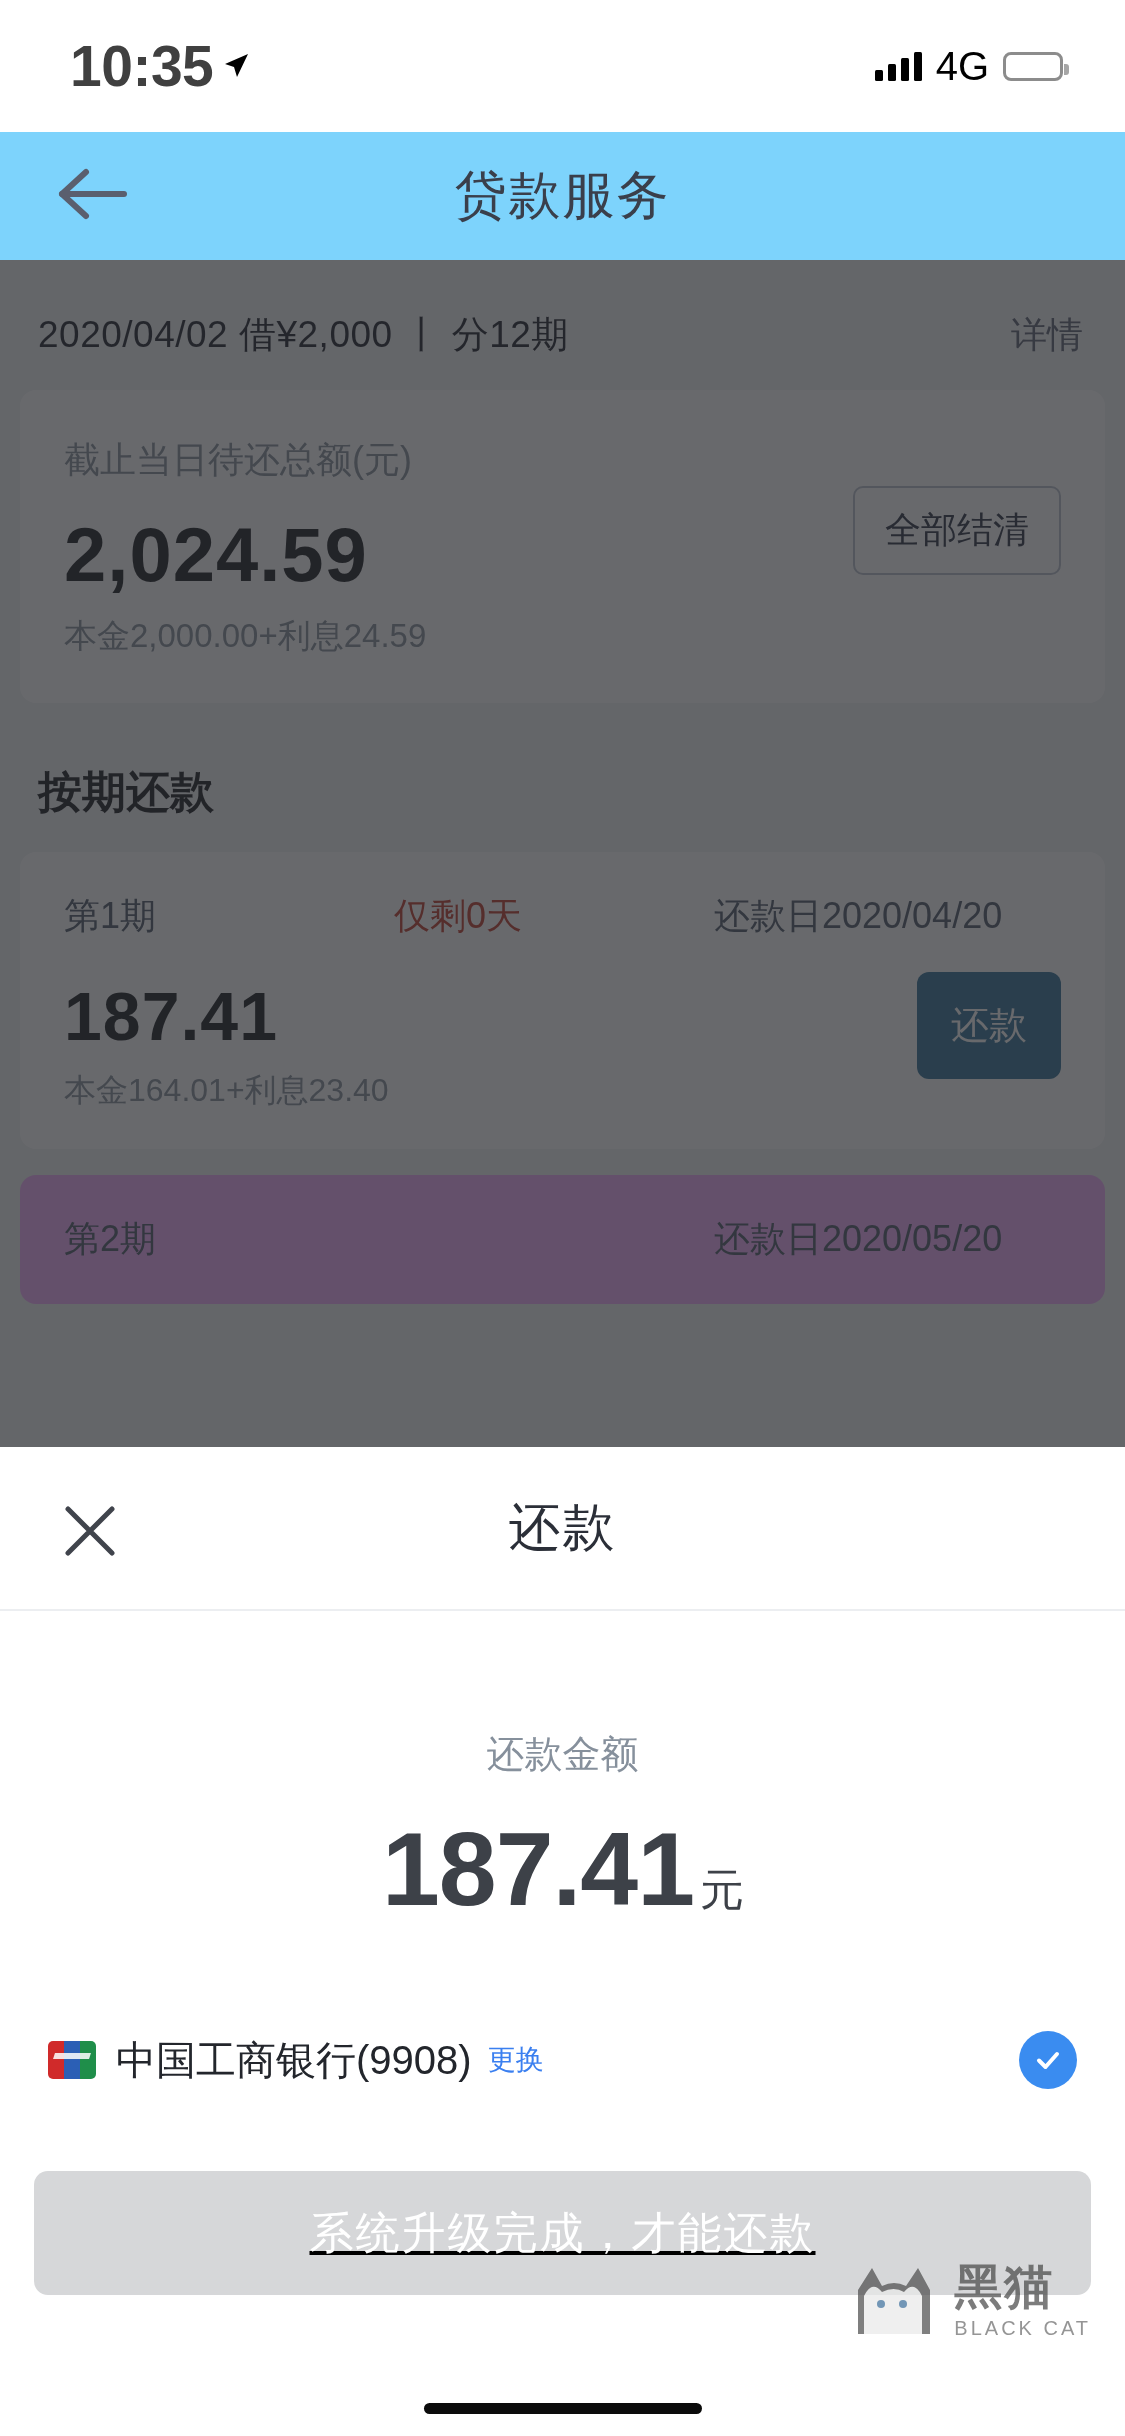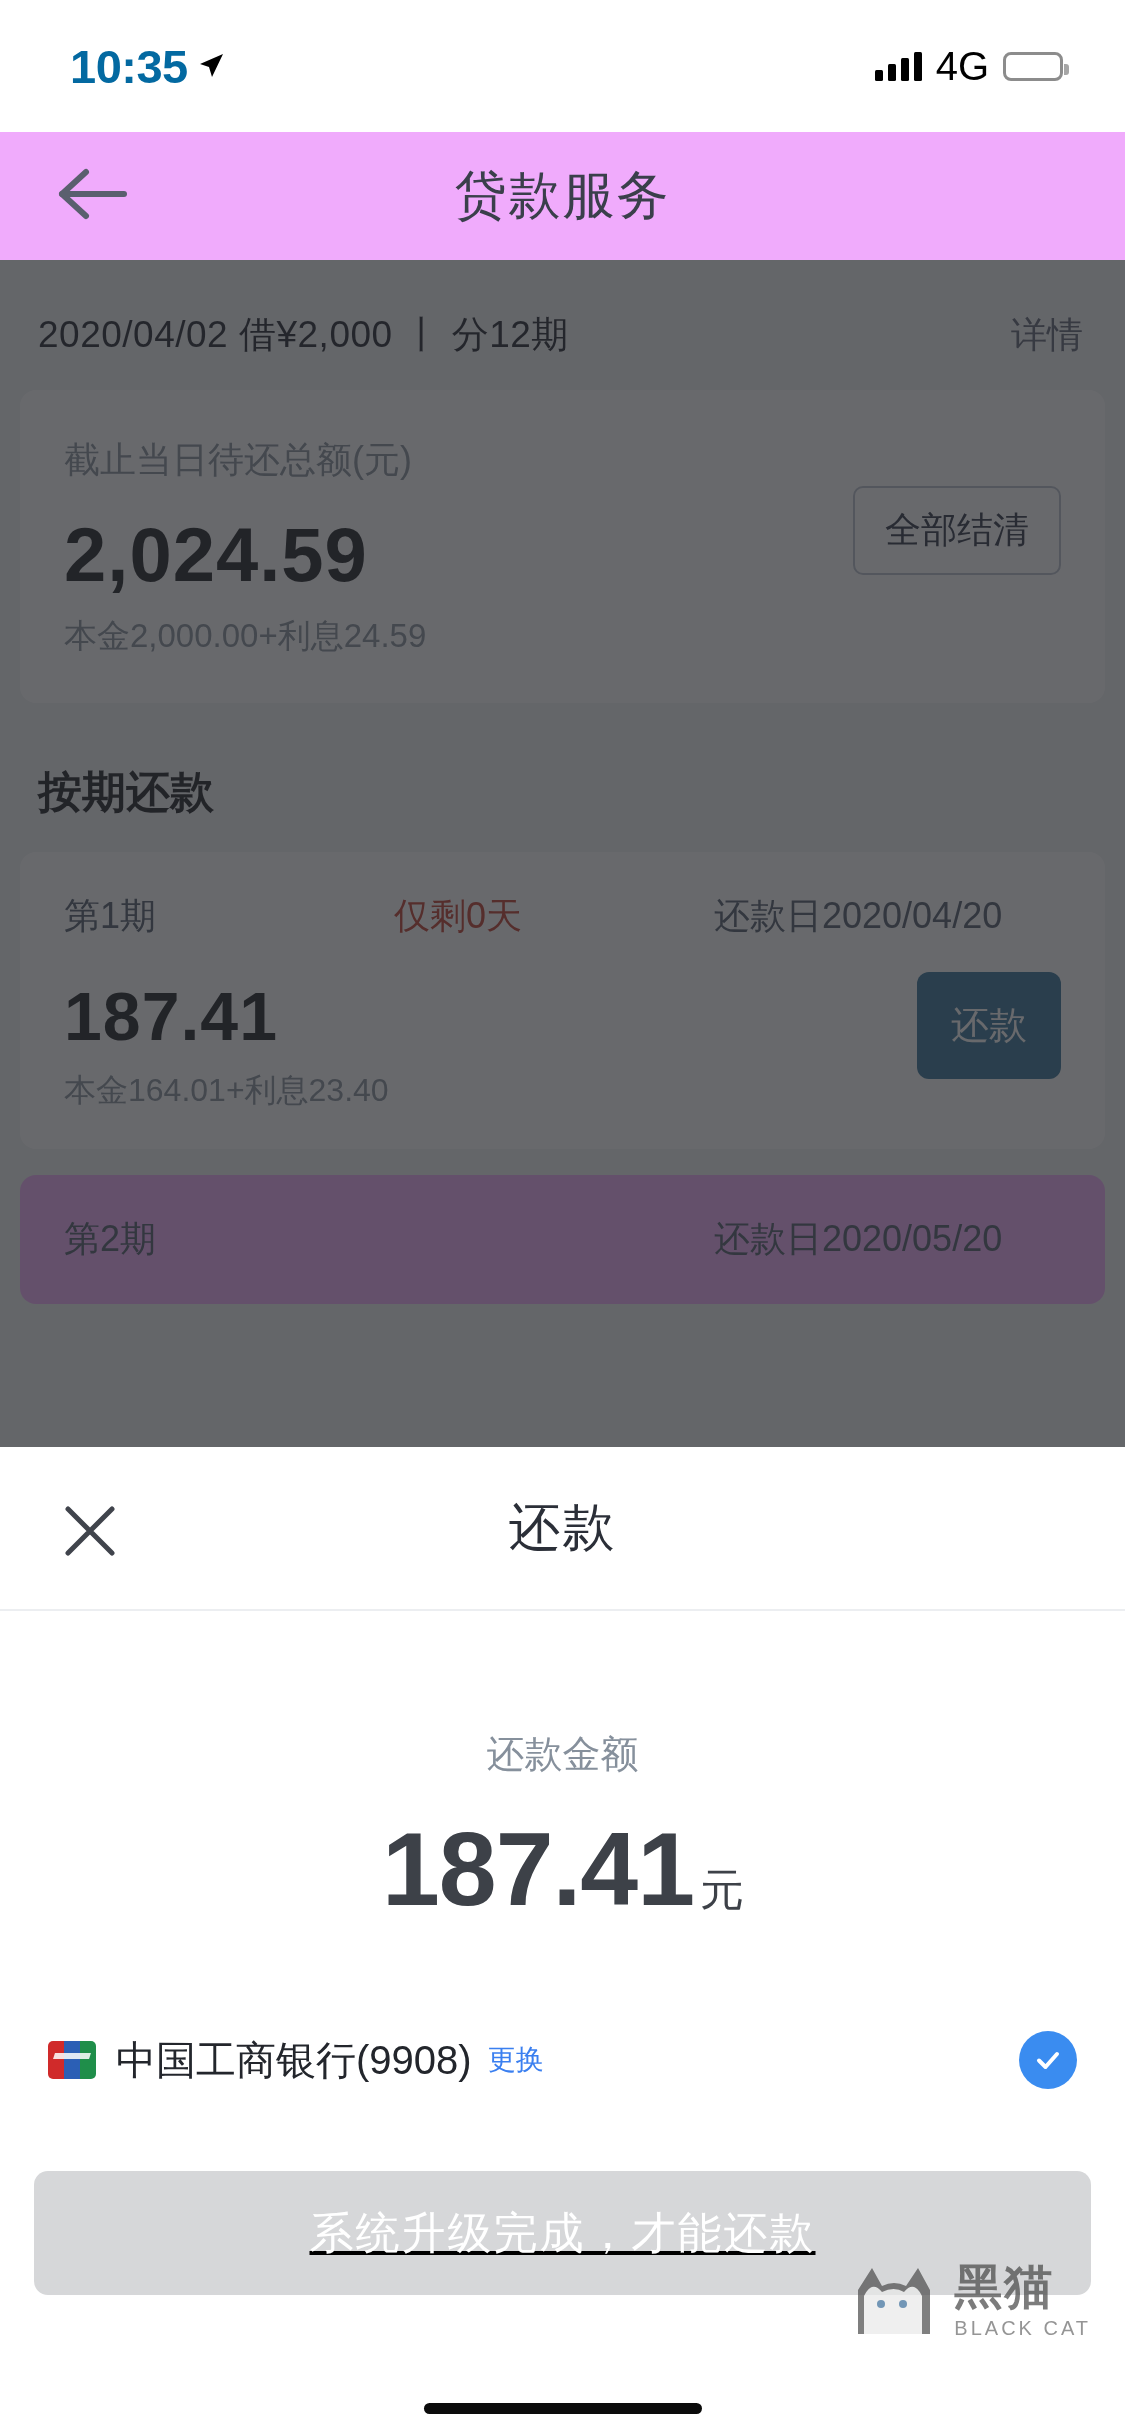--- a/index.html
+++ b/index.html
@@ -11,40 +11,40 @@
   }
   #screen { position:relative; width:1125px; height:2436px; background:#fff; overflow:hidden; }
 
   
   .statusbar {
     position:absolute; top:0; left:0; width:1125px; height:132px;
     display:flex; align-items:center; justify-content:space-between;
     padding:0 62px 0 70px; z-index:50; background:#fff;
   }
   .sb-left { display:flex; align-items:center; gap:10px; }
-  .sb-time { font-size:47px; font-weight:700; color:#0369a1; letter-spacing:-0.5px; }
+  .sb-time { font-size:57px; font-weight:700; color:#404040; letter-spacing:-0.5px; }
   .sb-loc { display:inline-block; width:26px; height:26px; }
   .sb-right { display:flex; align-items:center; gap:14px; }
   .sig { display:flex; align-items:flex-end; gap:5px; height:30px; }
   .sig i { display:block; width:8px; background:#000; border-radius:1.5px; }
   .sig i:nth-child(1){ height:11px; }
   .sig i:nth-child(2){ height:17px; }
   .sig i:nth-child(3){ height:23px; }
   .sig i:nth-child(4){ height:29px; }
   .sb-net { font-size:40px; font-weight:500; color:#000; }
   .batt { position:relative; width:60px; height:29px; border:3px solid rgba(0,0,0,.45);
           border-radius:8px; padding:3px; }
   .batt::after { content:""; position:absolute; right:-9px; top:9px; width:5px; height:11px;
           background:rgba(0,0,0,.35); border-radius:0 3px 3px 0; }
   .batt .lvl { height:100%; background:#000; border-radius:4px; }
 
   
   .navbar {
     position:absolute; top:132px; left:0; width:1125px; height:128px;
-    background:#f0abfc; z-index:40;
+    background:#7dd3fc; z-index:40;
   }
   .nav-back { position:absolute; left:48px; top:28px; width:92px; height:72px;
               display:flex; align-items:center; justify-content:center; }
   .nav-title {
     position:absolute; left:0; top:0; width:100%; height:128px;
     display:flex; align-items:center; justify-content:center;
     font-size:52px; color:#3a3f4b; letter-spacing:2px;
   }
 
   

